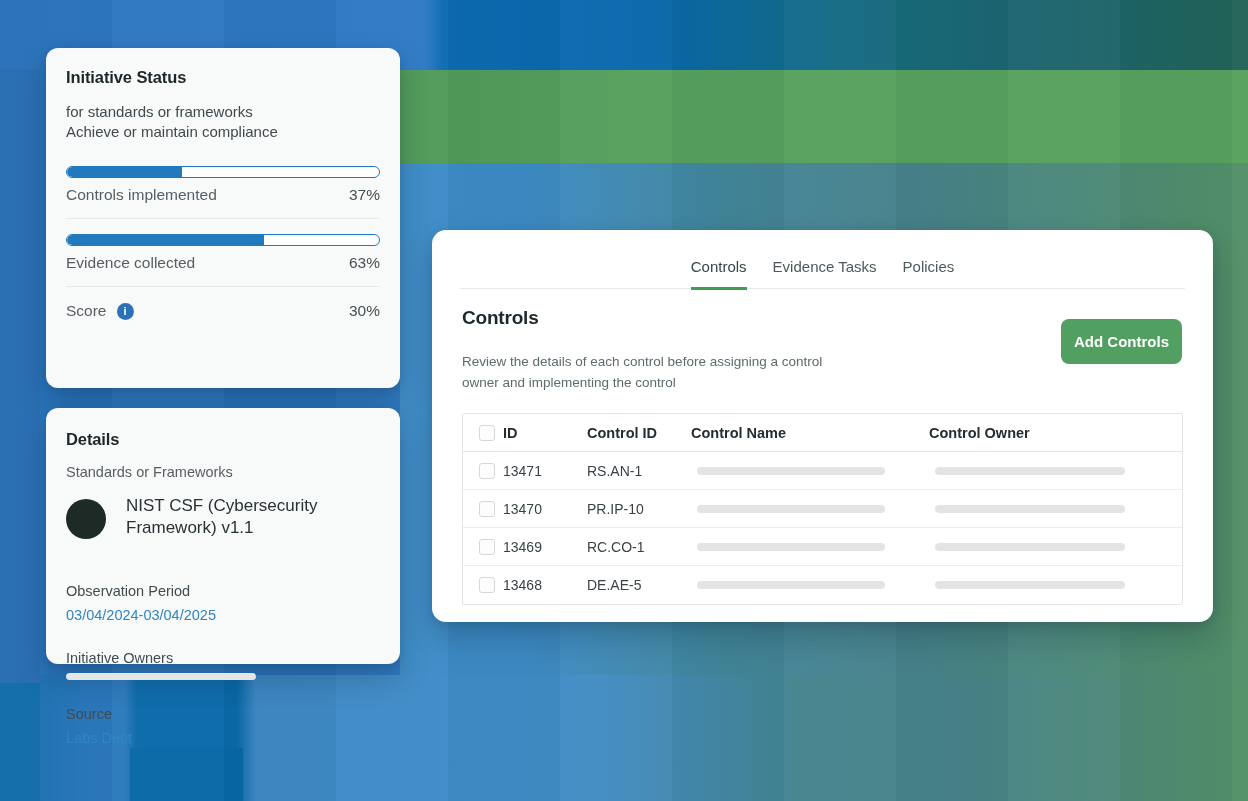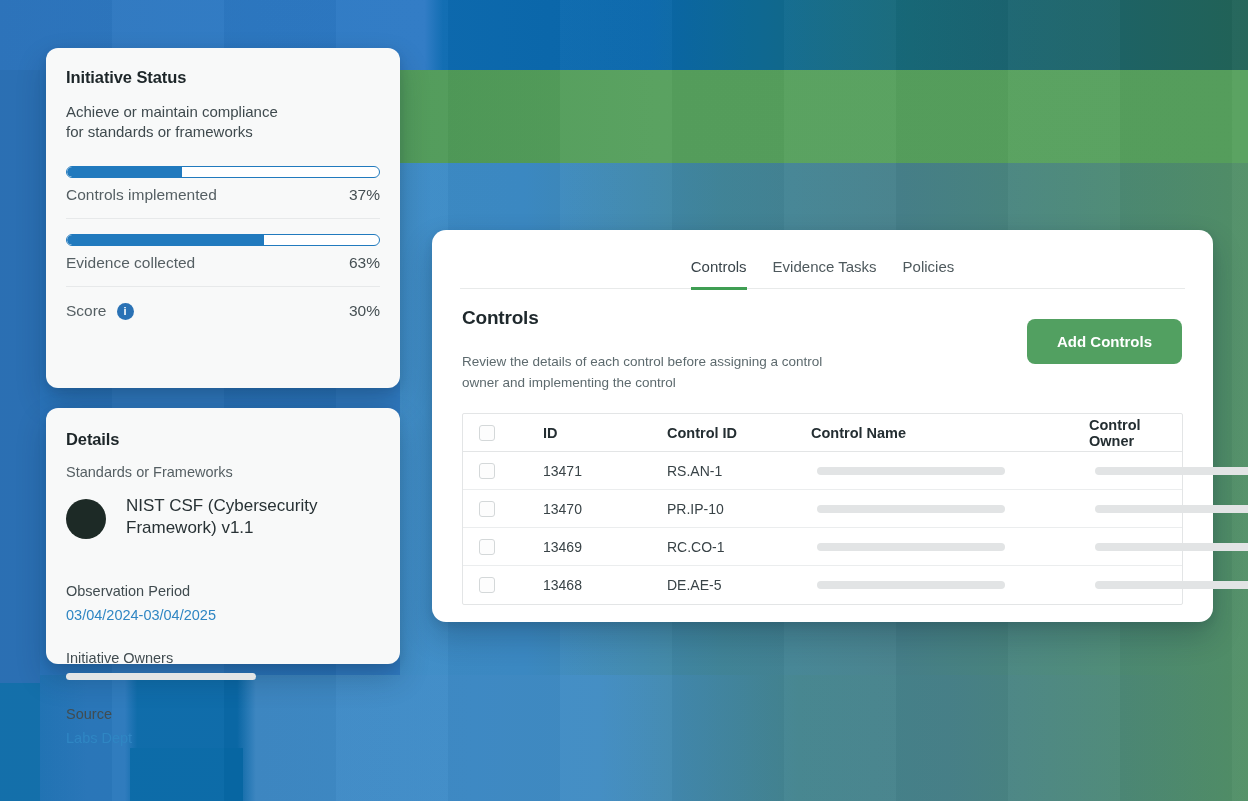--- a/index.html
+++ b/index.html
@@ -95,28 +95,28 @@
     border-bottom: 3px solid transparent; margin-bottom: -2px;
   }
   .tab.active { color: #39444a; border-bottom-color: #3f9e53; }
   .panel-body { position: relative; padding: 18px 30px 30px; }
   .panel-heading { font-size: 19px; font-weight: 700; color: #1e282c; margin-bottom: 12px; letter-spacing: -0.2px; }
   .panel-desc { font-size: 13.5px; line-height: 21px; color: #5d6a6e; max-width: 390px; margin-bottom: 20px; margin-top: 22px; }
   .add-btn {
     position: absolute; top: 89px; right: 31px;
     background: #52a061; color: #ffffff; border: none; border-radius: 8px;
     font-family: "Liberation Sans", sans-serif;
-    font-size: 15px; font-weight: 700; padding: 14px 30px; cursor: pointer;
+    font-size: 15px; font-weight: 700; padding: 14px 13px; cursor: pointer;
   }
 
   
   .ctable { border: 1px solid #e3e5e6; border-radius: 2px; background: #ffffff; }
   .trow {
     display: grid; grid-template-columns: 40px 84px 104px 238px 1fr;
-    align-items: center; height: 38px; border-bottom: 1px solid #ebedee; gap: 40px;
+    align-items: center; height: 38px; border-bottom: 1px solid #ebedee;
   }
   .trow.header { border-bottom: 1px solid #e3e5e6; }
   .trow:last-child { border-bottom: none; }
   .cell-check { padding-left: 16px; display: flex; align-items: center; }
   .cb {
     width: 16px; height: 16px; border: 1px solid #d4d8d9; border-radius: 3px;
     background: #fdfdfd; cursor: pointer;
   }
   .th { font-size: 14.5px; font-weight: 700; color: #242e32; }
   .td { font-size: 14px; color: #394347; }
@@ -133,22 +133,22 @@
 <div class="bg-green"></div>
 <div class="bg-leftpanel"></div>
 <div class="bg-leftedge"></div>
 <div class="bg-leftedge-bottom"></div>
 <div class="bg-block-dark"></div>
 <div class="bg-seams"></div>
 
 <div class="card" id="status-card">
   <div class="card-title">Initiative Status</div>
   <div class="status-desc">
+    <div>for standards or frameworks</div>
     <div>Achieve or maintain compliance</div>
-    <div>for standards or frameworks</div>
   </div>
 
   <div class="pbar">
     <div class="pfill" style="width: 37%;"></div>
   </div>
   <div class="metric-row">
     <span class="metric-label">Controls implemented</span>
     <span class="metric-value">37%</span>
   </div>
 

